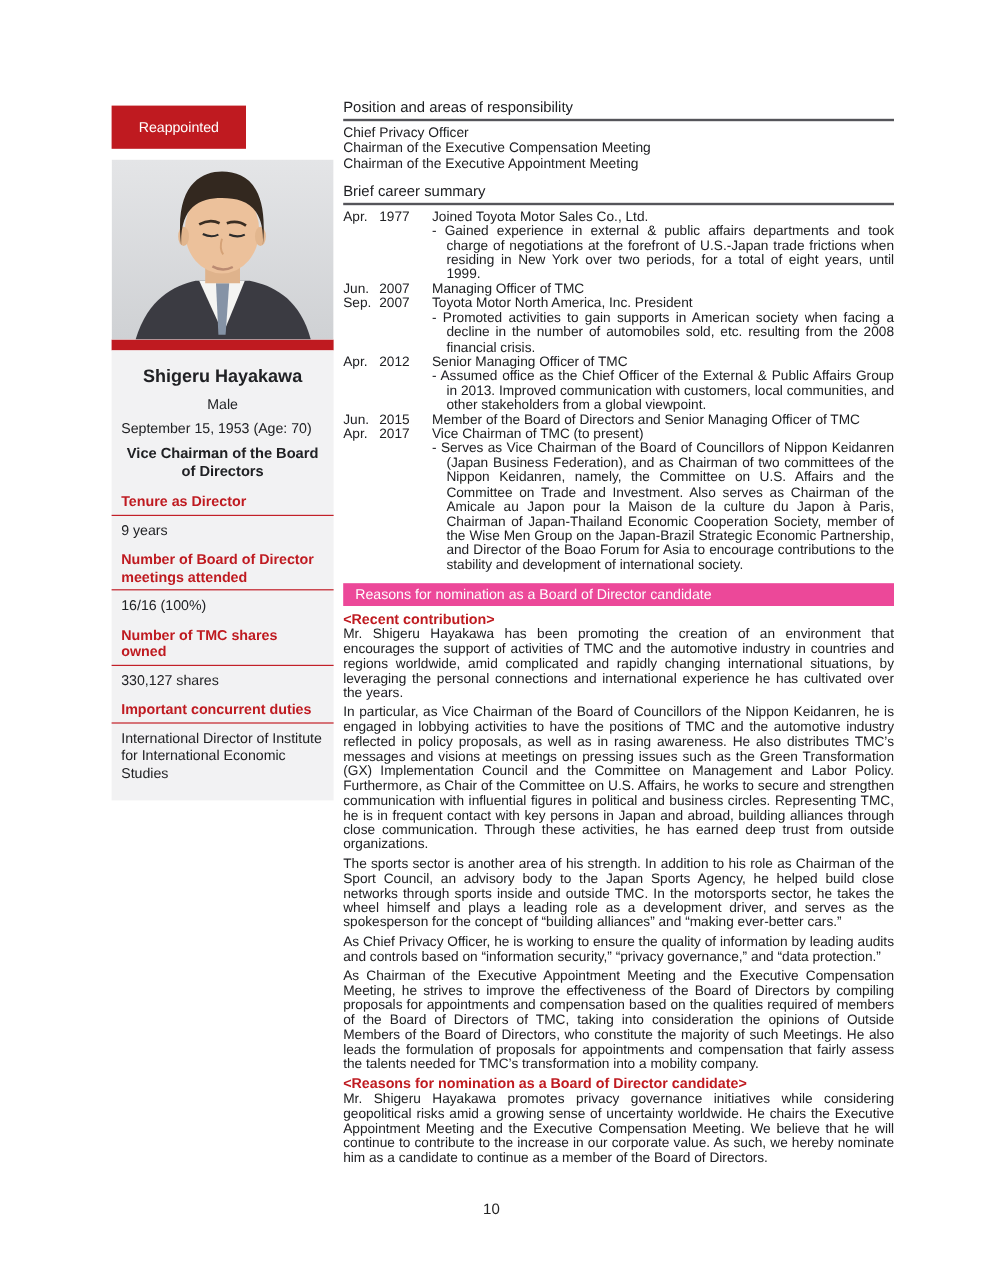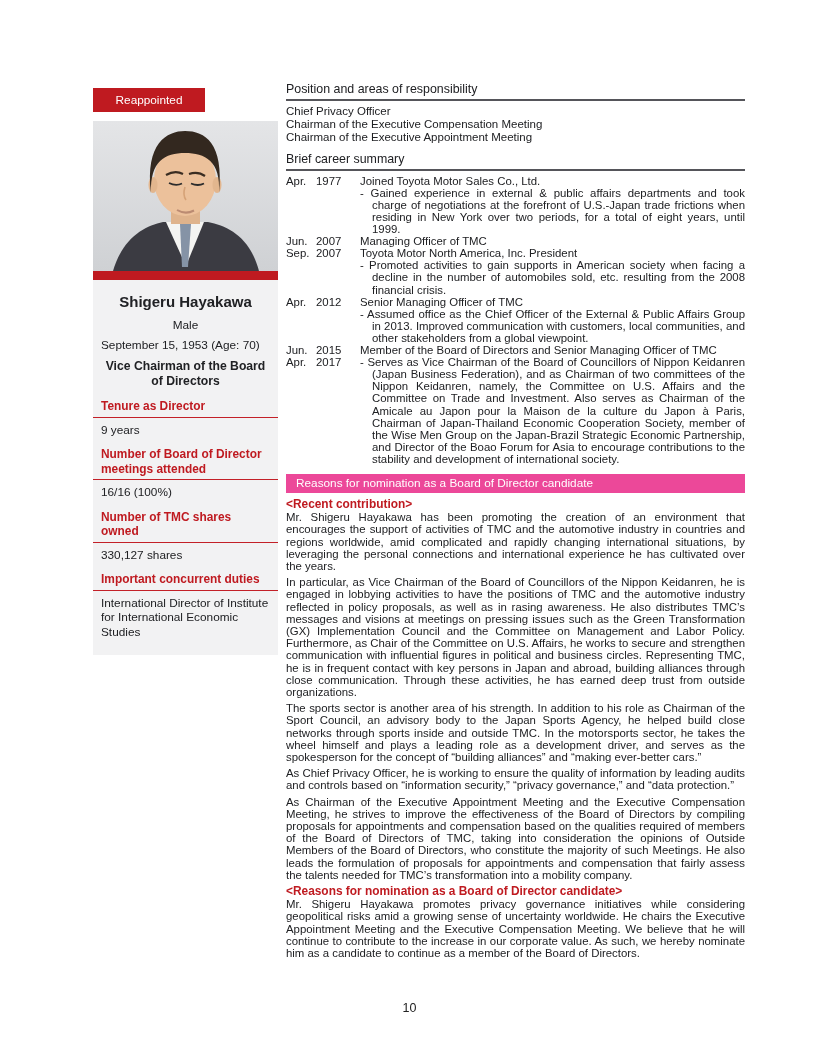--- a/index.html
+++ b/index.html
@@ -4,21 +4,21 @@
 <style>
   html,body{margin:0;padding:0;background:#ffffff;}
   body{width:819px;height:1061px;position:relative;font-family:"Liberation Sans",sans-serif;color:#202124;}
   .page{position:absolute;inset:0;overflow:hidden;}
 
   
   .sidebar{position:absolute;left:93px;top:88px;width:185px;}
   .cand-badge{display:flex;height:29px;background:#bf1a20;border:2px solid #bf1a20;box-sizing:border-box;margin-bottom:10px;}
   .cand-label{flex:1;background:#ffffff;color:#bf1a20;font-size:12px;display:flex;align-items:center;justify-content:center;}
   .cand-num{width:40px;color:#ffffff;font-size:20px;display:flex;align-items:center;justify-content:center;}
-  .reappointed{width:112px;height:24px;background:#bf1a20;color:#ffffff;font-size:11.8px;display:flex;align-items:center;justify-content:center;margin-bottom:9px;}
+  .reappointed{width:112px;height:36px;background:#bf1a20;color:#ffffff;font-size:11.8px;display:flex;align-items:center;justify-content:center;margin-bottom:9px;}
   .photo{width:185px;height:150px;display:block;}
   .photo-bar{height:9px;background:#bf1a20;}
   .panel{background:#f2f2f3;padding:13px 8px 16px;box-sizing:border-box;}
   .name{font-size:15px;font-weight:bold;text-align:center;line-height:18px;margin-bottom:7px;}
   .gender{font-size:11.8px;text-align:center;line-height:14px;margin-bottom:6px;}
   .birth{font-size:11.8px;text-align:left;line-height:14px;margin-bottom:7px;}
   .role{font-size:12.2px;font-weight:bold;text-align:center;line-height:15px;margin-bottom:6px;}
   .stat-label{color:#bf1a20;font-weight:bold;font-size:11.9px;line-height:14.5px;margin:10px -8px 0;padding:0 8px 3px;border-bottom:1.5px solid #c32028;}
   .stat-value{font-size:11.8px;line-height:14.5px;padding-top:5px;}
 
@@ -156,20 +156,21 @@
           <span class="e-year">2015</span>
           <div class="e-body">
             <div class="e-title">Member of the Board of Directors and Senior Managing Officer of TMC</div>
           </div>
         </div>
 
         <div class="entry">
           <span class="e-month">Apr.</span>
           <span class="e-year">2017</span>
           <div class="e-body">
+            <div class="e-title">Vice Chairman of TMC (to present)</div>
             <div class="note">Serves as Vice Chairman of the Board of Councillors of Nippon Keidanren (Japan Business Federation), and as Chairman of two committees of the Nippon Keidanren, namely, the Committee on U.S. Affairs and the Committee on Trade and Investment. Also serves as Chairman of the Amicale au Japon pour la Maison de la culture du Japon à Paris, Chairman of Japan-Thailand Economic Cooperation Society, member of the Wise Men Group on the Japan-Brazil Strategic Economic Partnership, and Director of the Boao Forum for Asia to encourage contributions to the stability and development of international society.</div>
           </div>
         </div>
 
       </div>
     </section>
 
     <div class="gray-bar">Reasons for nomination as a Board of Director candidate</div>
 
     <h3 class="red-head">&lt;Recent contribution&gt;</h3>

